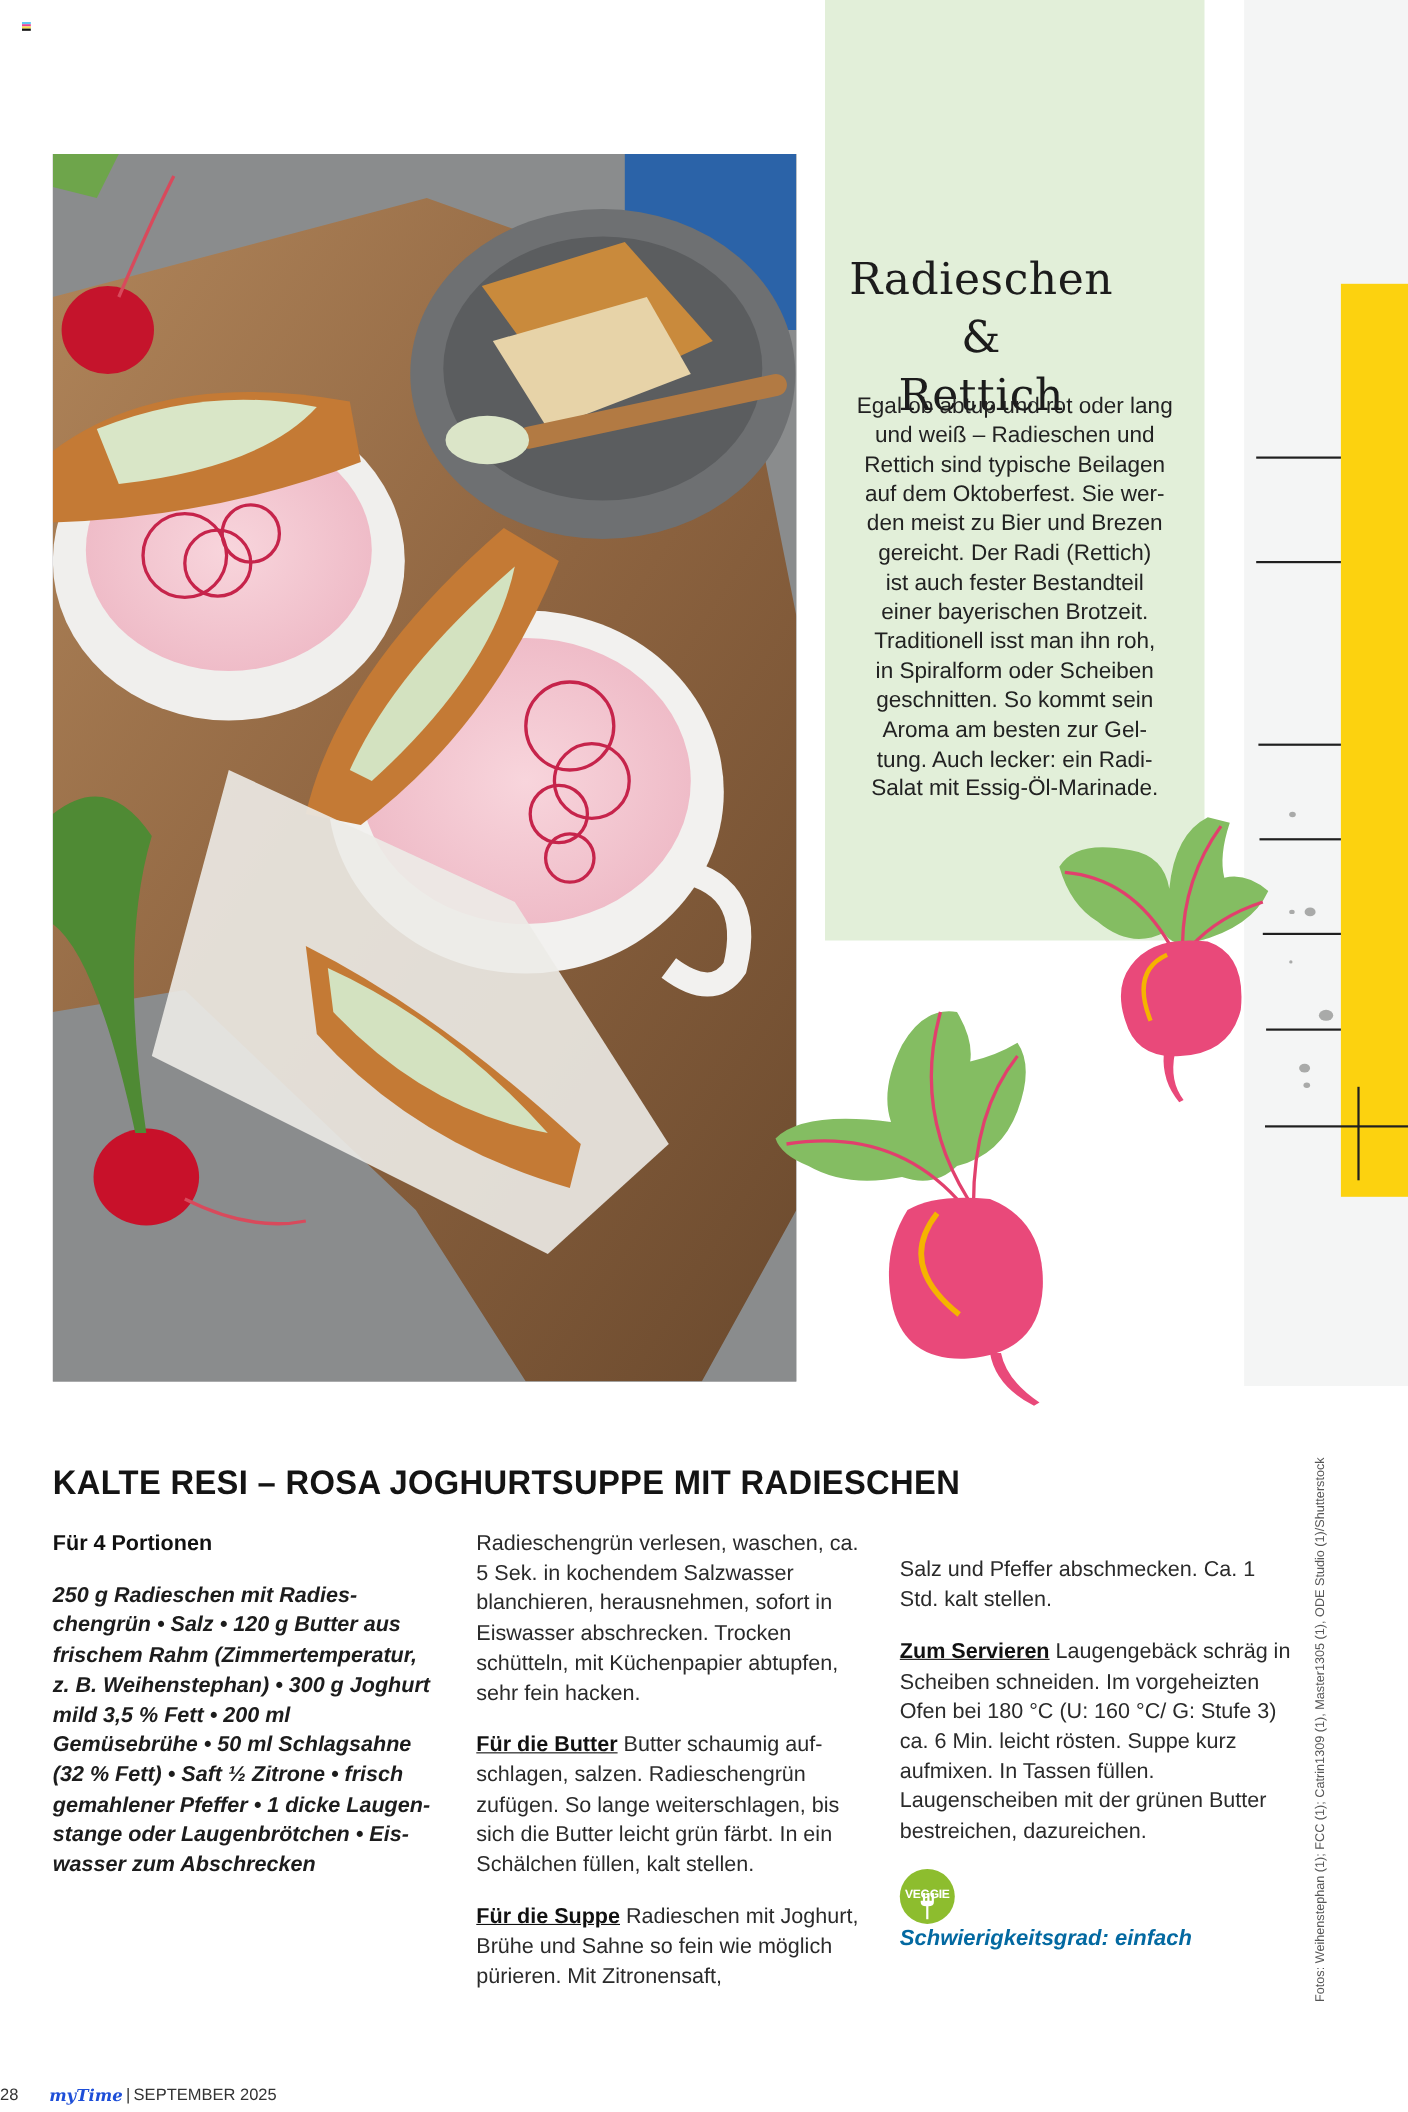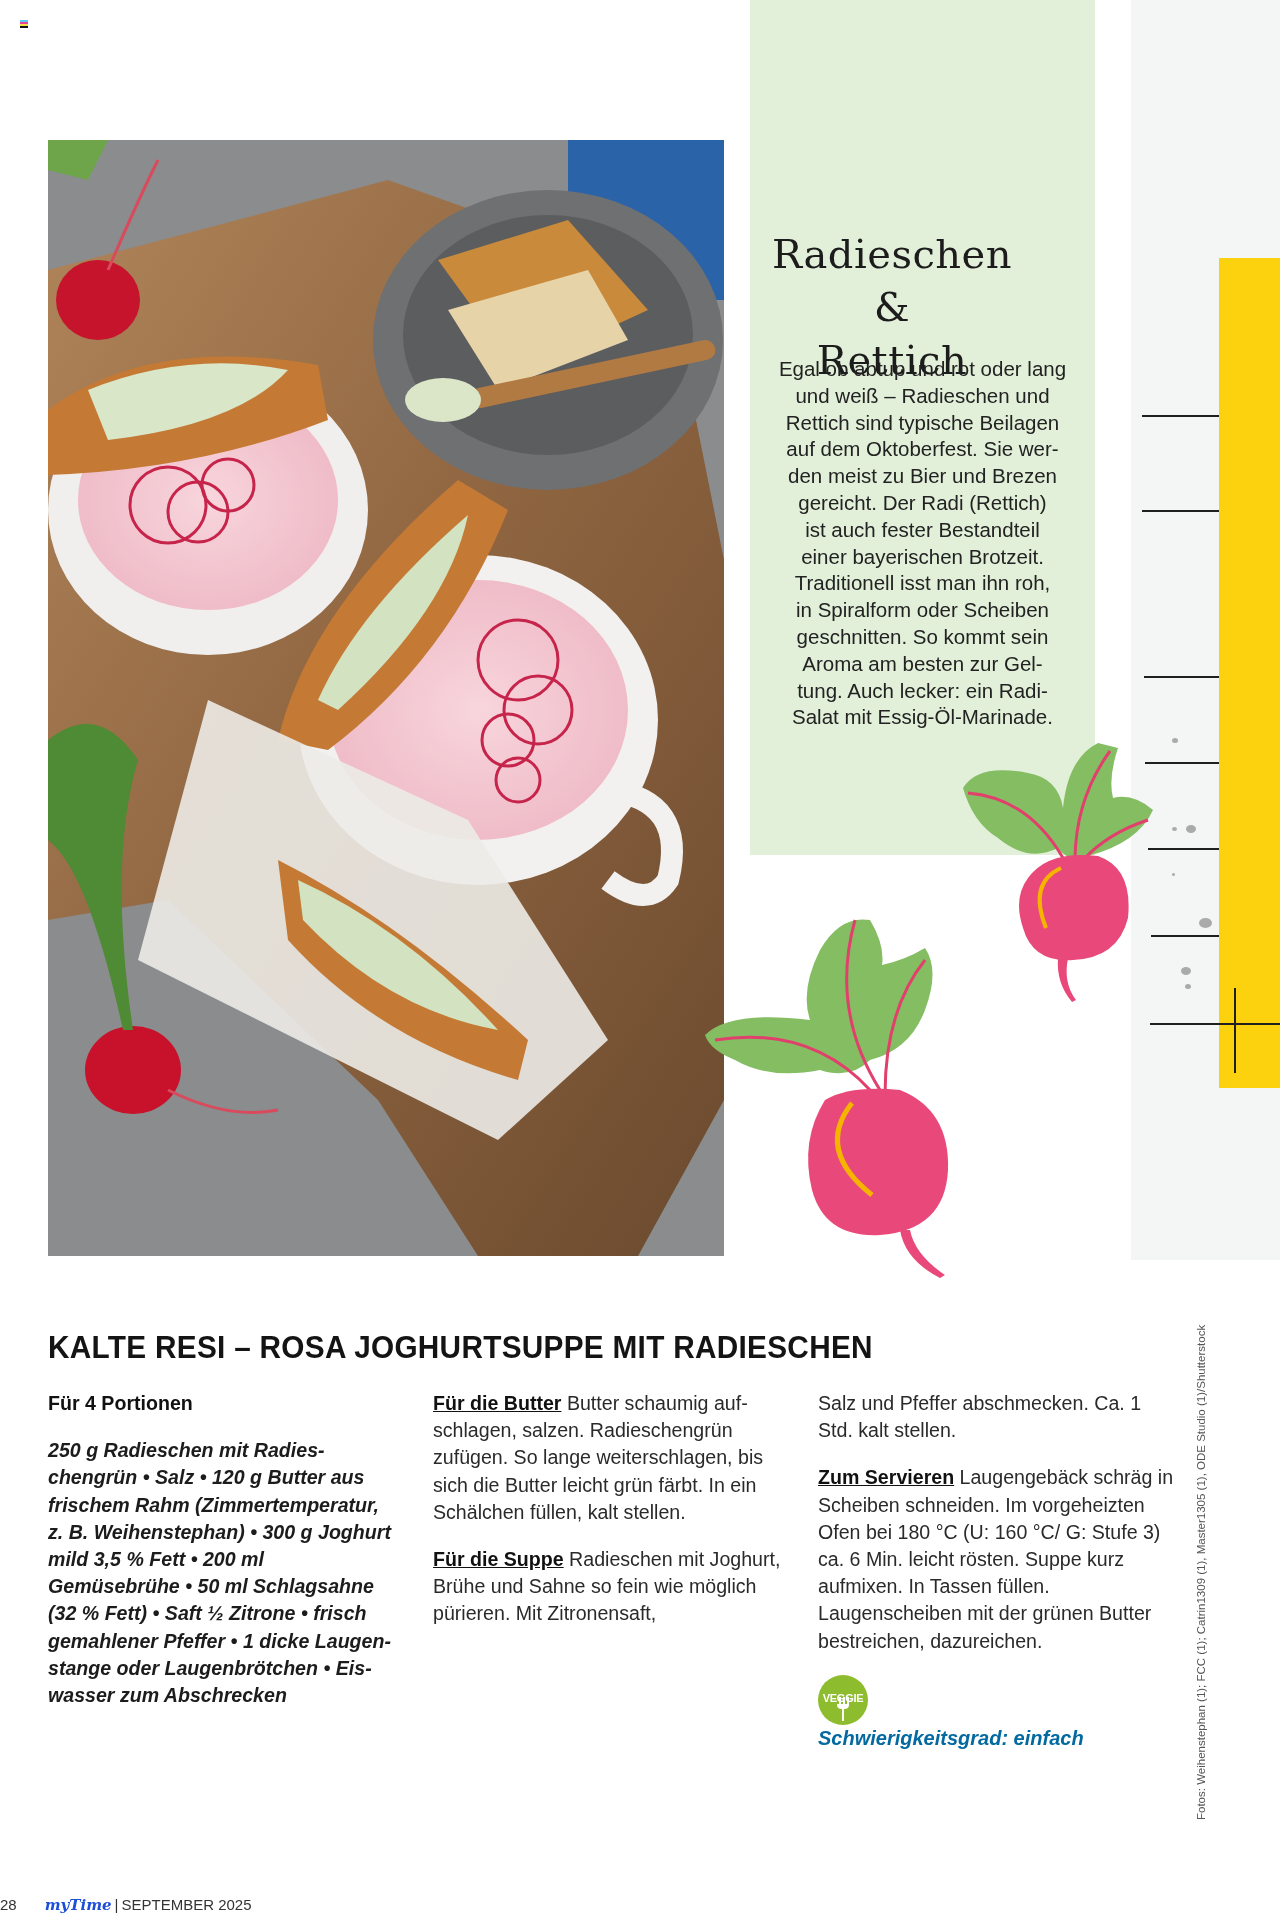--- a/index.html
+++ b/index.html
@@ -25,21 +25,21 @@
   .info-title { position: absolute; left: 0; top: 228px; width: 284px; text-align: center; font-family: "DejaVu Serif", serif; font-size: 40px; line-height: 53px; color: #1c1c1c; font-weight: normal; letter-spacing: 0.5px; }
   .info-text { position: absolute; left: 16px; top: 356px; width: 313px; text-align: center; font-family: "Liberation Sans", sans-serif; font-size: 20.5px; line-height: 26.8px; color: #222; }
 
   .radish-illus { position: absolute; }
 
   
   .recipe-title { position: absolute; left: 48px; top: 1330px; font-family: "Liberation Sans", sans-serif; font-weight: bold; font-size: 31px; letter-spacing: 0.3px; color: #141414; transform: scaleX(0.96); transform-origin: left; }
   .col { position: absolute; top: 1390px; width: 350px; font-family: "Liberation Sans", sans-serif; font-size: 19.6px; line-height: 27.2px; color: #2a2a2a; }
   .col1 { left: 48px; }
   .col2 { left: 433px; }
-  .col3 { left: 818px; width: 360px; }
+  .col3 { left: 818px; width: 360px; margin-top: 24px; }
   .col p { margin-bottom: 20px; }
   .col b { color: #111; text-decoration: underline; }
   .servings { font-weight: bold; color: #111; }
   .ingredients { font-style: italic; font-weight: bold; color: #1c1c1c; }
 
   .meta { position: relative; margin-top: 0; }
   .veggie-badge { display: inline-block; width: 50px; height: 50px; border-radius: 50%; background: #8dbd2e; position: relative; vertical-align: bottom; margin-right: 10px; }
   .veggie-badge .vtxt { position: absolute; top: 10px; left: 0; width: 50px; text-align: center; font-size: 11px; font-weight: bold; color: #fff; letter-spacing: -0.3px; font-family: "Liberation Sans", sans-serif; }
   .veggie-badge svg { position: absolute; left: 17px; top: 22px; }
   .prep-time { font-weight: bold; color: #111; font-size: 20px; }
@@ -189,20 +189,21 @@
 </svg>
 
 <h1 class="recipe-title">KALTE RESI – ROSA JOGHURTSUPPE MIT RADIESCHEN</h1>
 
 <div class="col col1">
   <p class="servings">Für 4 Portionen</p>
   <p class="ingredients">250 g Radieschen mit Radies­chengrün • Salz • 120 g Butter aus frischem Rahm (Zimmertemperatur, z. B. Weihenstephan) • 300 g Joghurt mild 3,5 % Fett • 200 ml Gemüsebrühe • 50 ml Schlagsahne (32 % Fett) • Saft ½ Zitrone • frisch gemahlener Pfeffer • 1 dicke Laugen­stange oder Laugenbrötchen • Eis­wasser zum Abschrecken</p>
 </div>
 
 <div class="col col2">
+  <p>Radieschengrün verlesen, waschen, ca. 5 Sek. in kochendem Salzwasser blanchieren, herausnehmen, sofort in Eiswasser abschrecken. Trocken schütteln, mit Küchenpapier abtup­fen, sehr fein hacken.</p>
   <p><b>Für die Butter</b><span> Butter schaumig auf­schlagen, salzen. Radieschengrün zufügen. So lange weiterschlagen, bis sich die Butter leicht grün färbt. In ein Schälchen füllen, kalt stellen.</span></p>
   <p><b>Für die Suppe</b> <span>Radieschen mit Joghurt, Brühe und Sahne so fein wie möglich pürieren. Mit Zitronensaft,</span></p>
 </div>
 
 <div class="col col3">
   <p>Salz und Pfeffer abschmecken. Ca. 1 Std. kalt stellen.</p>
   <p><b>Zum Servieren</b><span> Laugengebäck schräg in Scheiben schneiden. Im vorgeheiz­ten Ofen bei 180 °C (U: 160 °C/ G: Stufe 3) ca. 6 Min. leicht rösten. Suppe kurz aufmixen. In Tassen fül­len. Laugenscheiben mit der grünen Butter bestreichen, dazureichen.</span></p>
   <div class="meta">
     <div>
       <span class="veggie-badge">

